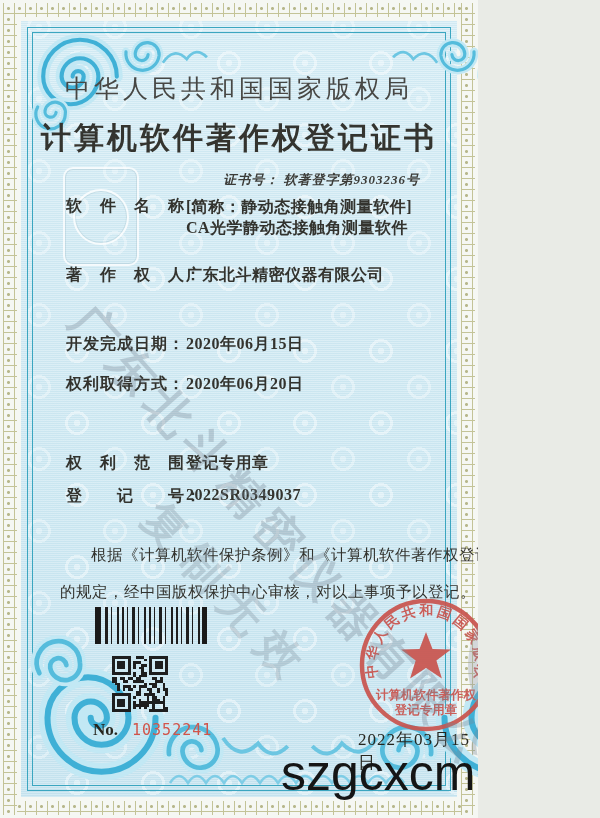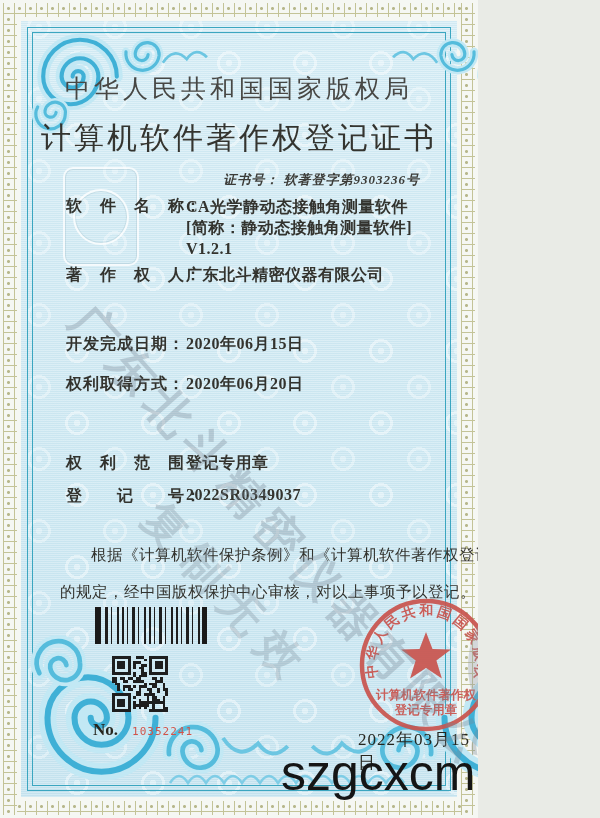--- a/index.html
+++ b/index.html
@@ -34,40 +34,40 @@
   
   .emboss{position:absolute;left:63px;top:167px;width:72px;height:95px;border-radius:10px;
     border:2px solid rgba(255,255,255,.75);box-shadow:inset 0 0 0 1px rgba(160,190,200,.35);}
   .emboss .c{position:absolute;left:8px;top:20px;width:52px;height:52px;border-radius:50%;
     border:2px solid rgba(255,255,255,.8);box-shadow:inset 0 0 0 1px rgba(160,190,200,.3);}
 
   
   .authority{position:absolute;left:0;right:0;top:72px;text-align:center;
     font-size:25px;letter-spacing:4px;color:#474744;font-weight:400;}
   .cert-title{position:absolute;left:0;right:0;top:118px;text-align:center;
-    font-size:30px;letter-spacing:3px;color:#34342f;font-weight:400;}
+    font-size:30px;letter-spacing:3px;color:#34342f;font-weight:700;}
   .certno{position:absolute;right:58px;top:171px;font-size:13px;font-weight:700;color:#3c3c38;letter-spacing:1px;font-style:italic;}
 
   .row{position:absolute;left:66px;font-size:16px;font-weight:700;color:#33332e;white-space:nowrap;}
   .row .lab{display:inline-block;width:120px;letter-spacing:1px;vertical-align:top;}
   .row .val{display:inline-block;vertical-align:top;letter-spacing:.5px;}
   .namelines div{line-height:21px;}
 
   .decl{position:absolute;left:60px;top:520px;width:486px;font-size:15.5px;font-weight:400;
     color:#33332e;line-height:37px;text-indent:2em;letter-spacing:.5px;}
 
   
   .barcode{position:absolute;left:95px;top:607px;width:112px;height:37px;
     background-image:repeating-linear-gradient(90deg,#1e1e1e 0 2px,transparent 2px 5px,#1e1e1e 5px 6px,transparent 6px 10px,#1e1e1e 10px 13px,transparent 13px 16px,#1e1e1e 16px 17px,transparent 17px 22px,#1e1e1e 22px 24px,transparent 24px 27px);}
   .barcode:before,.barcode:after{content:"";position:absolute;top:0;bottom:0;width:5px;background:#1a1a1a;}
   .barcode:before{left:0;} .barcode:after{right:0;}
   .qr{position:absolute;left:112px;top:656px;width:56px;height:56px;}
 
   .serialrow{position:absolute;left:93px;top:720px;font-size:17px;color:#26261f;font-weight:700;}
-  .serialrow .num{font-family:"DejaVu Sans Mono",monospace;font-size:11px;color:#d1544a;font-weight:400;letter-spacing:1px;margin-left:14px;}
+  .serialrow .num{font-family:"DejaVu Sans Mono",monospace;font-size:15px;color:#d1544a;font-weight:400;letter-spacing:1px;margin-left:14px;}
 
   .issuedate{position:absolute;left:358px;top:728px;font-size:17px;font-weight:400;color:#26261f;letter-spacing:1px;}
 
   
   .wm-co{position:absolute;left:102px;top:292px;font-size:46px;font-weight:700;letter-spacing:9px;
     color:rgba(120,136,150,.34);transform:rotate(48deg);transform-origin:0 0;white-space:nowrap;z-index:6;pointer-events:none;}
   .wm-inv{position:absolute;left:172px;top:490px;font-size:44px;font-weight:700;letter-spacing:13px;
     color:rgba(120,136,150,.30);transform:rotate(48deg);transform-origin:0 0;white-space:nowrap;z-index:6;pointer-events:none;}
   .wm-ring{position:absolute;left:468px;top:578px;width:158px;height:158px;border-radius:50%;
     border:9px solid rgba(140,150,162,.32);box-shadow:inset 0 0 0 3px rgba(140,150,162,.18);z-index:5;}
@@ -125,21 +125,21 @@
   <div class="content">
 
     <div class="authority">中华人民共和国国家版权局</div>
     <div class="cert-title">计算机软件著作权登记证书</div>
     <div class="certno">
       <span>证书号：</span>
       <span>软著登字第9303236号</span>
     </div>
 
     <div class="row" style="top:196px">
-      <span class="lab">软　件　名　称：</span><span class="val namelines"><div>CA光学静动态接触角测量软件</div><div>[简称：静动态接触角测量软件]</div><div>V1.2.1</div></span>
+      <span class="lab">软　件　名　称：</span><span class="val namelines"><div>[简称：静动态接触角测量软件]</div><div>CA光学静动态接触角测量软件</div></span>
     </div>
 
     <div class="row" style="top:265px">
       <span class="lab">著　作　权　人：</span><span class="val">广东北斗精密仪器有限公司</span>
     </div>
 
     <div class="row" style="top:334px">
       <span class="lab">开发完成日期：</span><span class="val">2020年06月15日</span>
     </div>
 

